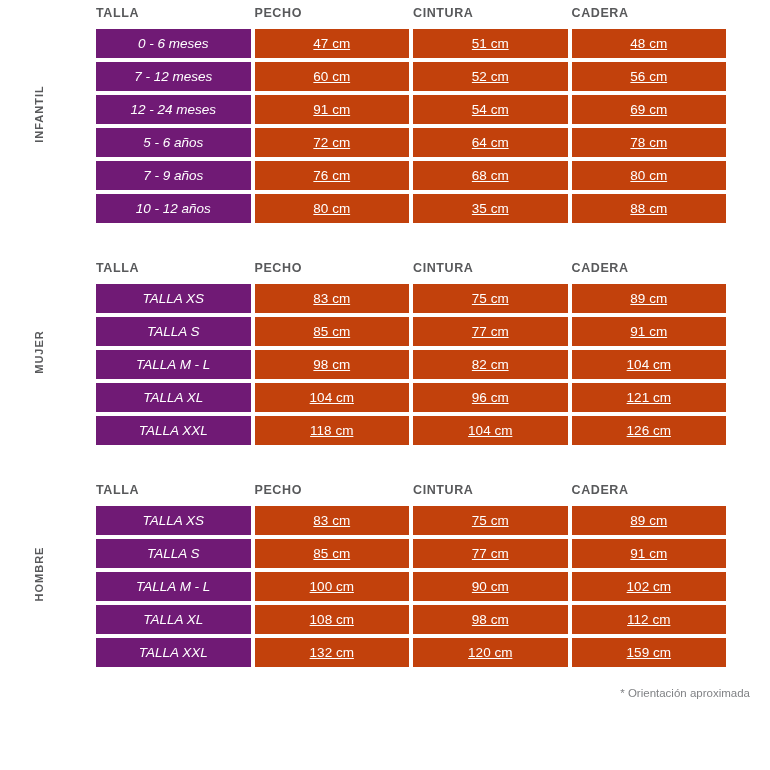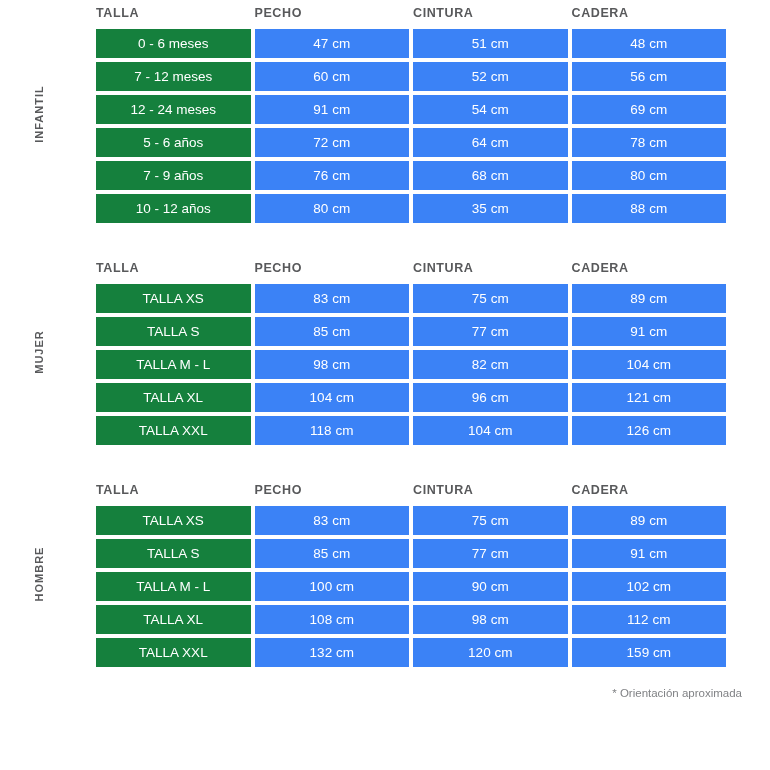--- a/index.html
+++ b/index.html
@@ -37,32 +37,32 @@
     border: none;
   }
   td {
     text-align: center;
     font-size: 13.5px;
     color: #ffffff;
     height: 29px;
     padding: 0;
     border: none;
   }
-  td.c0 { background: #15803d; width: 128px; }
-  td.c1, td.c2, td.c3 { background: #3b82f6; }
+  td.c0 { background: #701a75; width: 128px; font-style: italic; }
+  td.c1, td.c2, td.c3 { background: #c2410c; text-decoration: underline; }
   col.col0 { width: 128px; }
   col.col1 { width: 128px; }
   col.col2 { width: 128px; }
   col.col3 { width: 128px; }
   .spacer-lg { height: 28px; }
   .footnote {
     text-align: right;
     font-size: 11.5px;
     color: #808285;
-    padding-right: 28px;
+    padding-right: 20px;
     margin-top: 16px;
   }
   .block-wrap { padding-left: 92px; padding-right: 40px; }
   .block-inner { position: relative; }
   .side-label-abs {
     position: absolute;
     left: -68px;
     top: 0;
     bottom: 0;
     width: 30px;

